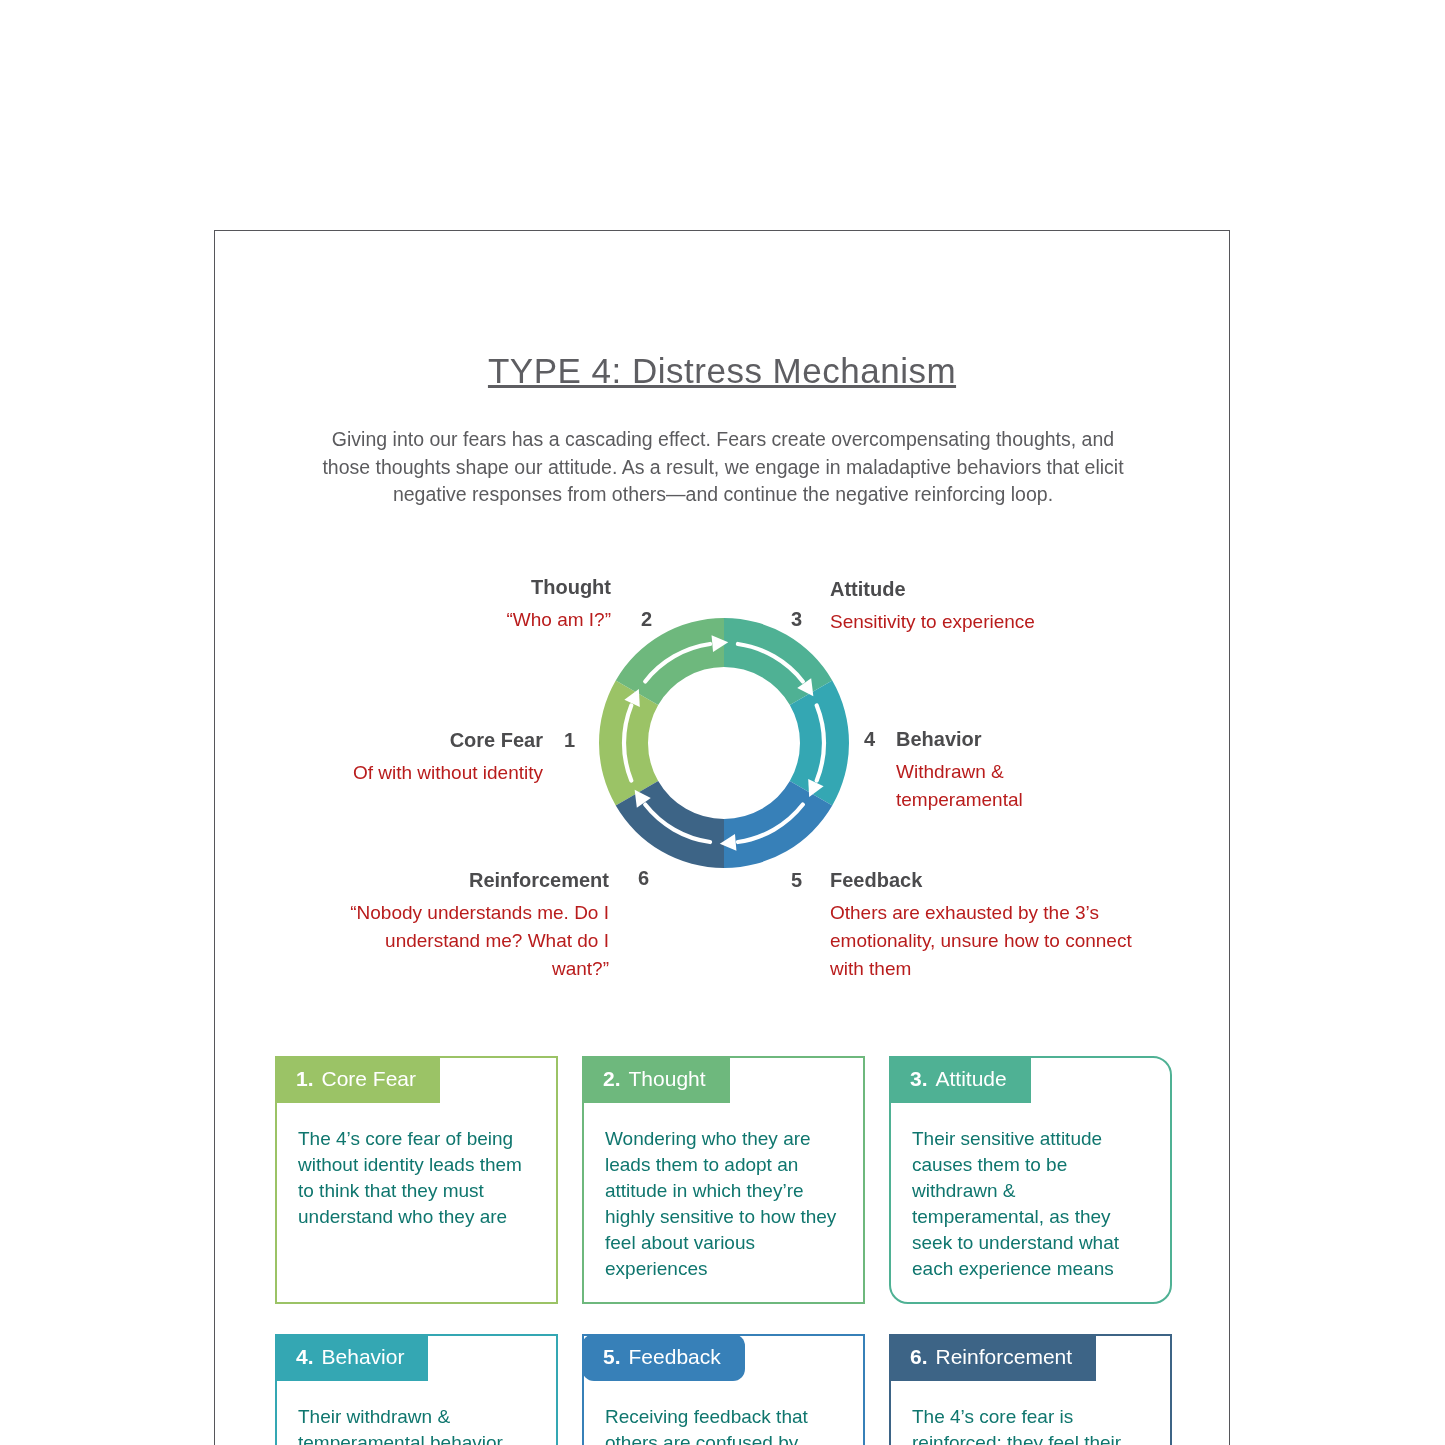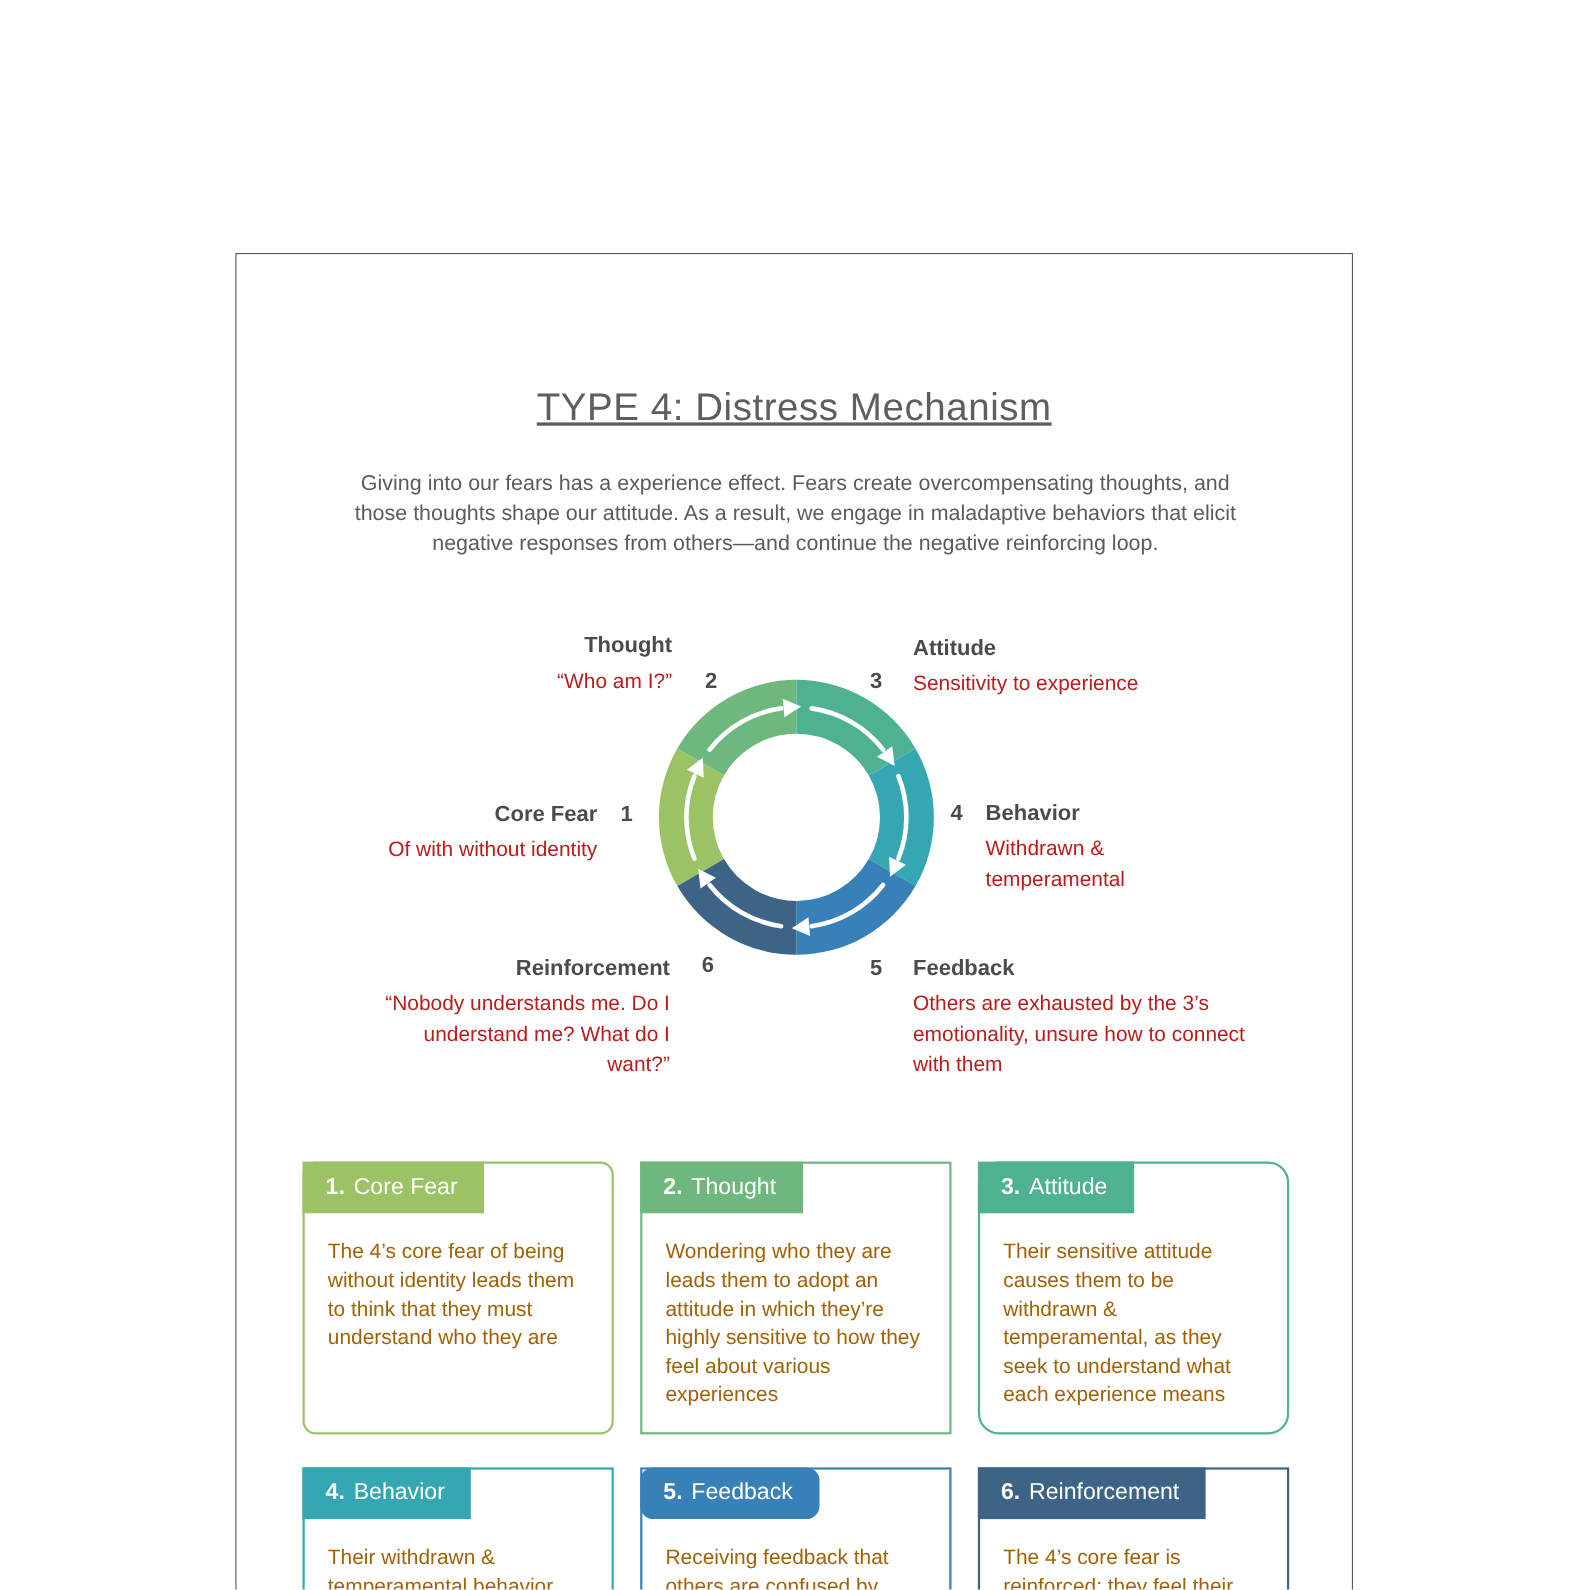--- a/index.html
+++ b/index.html
@@ -70,32 +70,32 @@
 
   .card-tab {
     position: absolute; top: -2px; left: -2px; height: 47px;
     padding: 0 24px 0 21px; line-height: 46px; white-space: nowrap;
     color: #ffffff; font-size: 21px;
   }
   .card-tab .tab-num { font-weight: bold; margin-right: 8px; }
 
   .card-body {
     margin: 68px 21px 0 21px;
-    font-size: 19px; line-height: 1.37; color: #a16207; white-space: pre-line;
+    font-size: 19px; line-height: 1.37; color: #0f766e; white-space: pre-line;
   }
 </style>
 </head>
 <body>
 
 <div class="canvas">
   <div class="paper">
 
     <h1 class="page-title">TYPE 4: Distress Mechanism</h1>
 
-    <p class="intro">Giving into our fears has a experience effect. Fears create overcompensating thoughts, and
+    <p class="intro">Giving into our fears has a cascading effect. Fears create overcompensating thoughts, and
 those thoughts shape our attitude. As a result, we engage in maladaptive behaviors that elicit
 negative responses from others—and continue the negative reinforcing loop.</p>
 
     <svg id="donut" class="donut-svg" viewBox="-130 -130 260 260">
         <path d="M-108.25 62.50 A125 125 0 0 1 -108.25 -62.50 L-65.82 -38.00 A76 76 0 0 0 -65.82 38.00 Z" fill="#9bc366"></path>
         <path d="M-108.25 -62.50 A125 125 0 0 1 -0.00 -125.00 L-0.00 -76.00 A76 76 0 0 0 -65.82 -38.00 Z" fill="#6eb87d"></path>
         <path d="M-0.00 -125.00 A125 125 0 0 1 108.25 -62.50 L65.82 -38.00 A76 76 0 0 0 -0.00 -76.00 Z" fill="#4fb194"></path>
         <path d="M108.25 -62.50 A125 125 0 0 1 108.25 62.50 L65.82 38.00 A76 76 0 0 0 65.82 -38.00 Z" fill="#34a7b3"></path>
         <path d="M108.25 62.50 A125 125 0 0 1 0.00 125.00 L0.00 76.00 A76 76 0 0 0 65.82 38.00 Z" fill="#3780b8"></path>
         <path d="M0.00 125.00 A125 125 0 0 1 -108.25 62.50 L-65.82 38.00 A76 76 0 0 0 0.00 76.00 Z" fill="#3d6486"></path>
@@ -148,21 +148,21 @@
 want?”</p>
     </div>
 
     <div class="ring-label" id="lbl-feedback">
       <h3>Feedback</h3>
       <p>Others are exhausted by the 3’s
 emotionality, unsure how to connect
 with them</p>
     </div>
 
-    <div class="card row1 col1" style="border-color: rgb(155, 195, 102); border-radius: 12px;">
+    <div class="card row1 col1" style="border-color: rgb(155, 195, 102);">
       <div class="card-tab" style="background-color: rgb(155, 195, 102);">
         <span class="tab-num">1.</span><span>Core Fear</span>
       </div>
       <div class="card-body">The 4’s core fear of being
 without identity leads them
 to think that they must
 understand who they are</div>
     </div>
 
     <div class="card row1 col2" style="border-color: rgb(110, 184, 125);">

